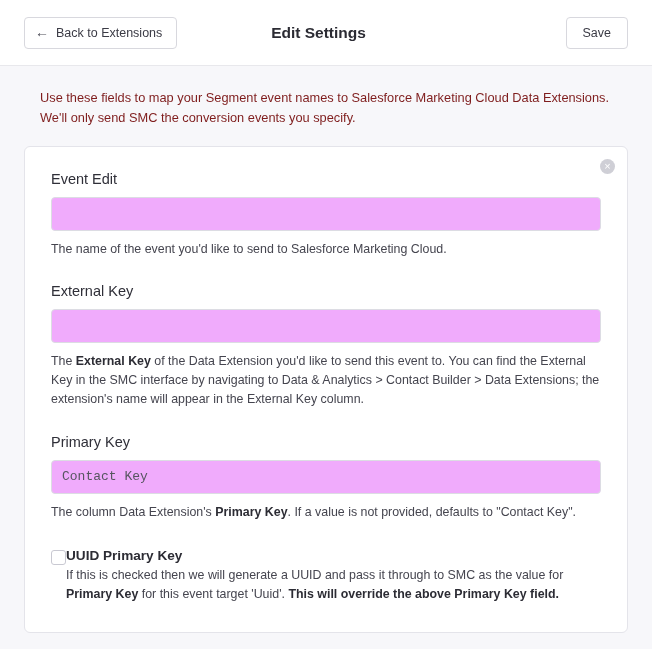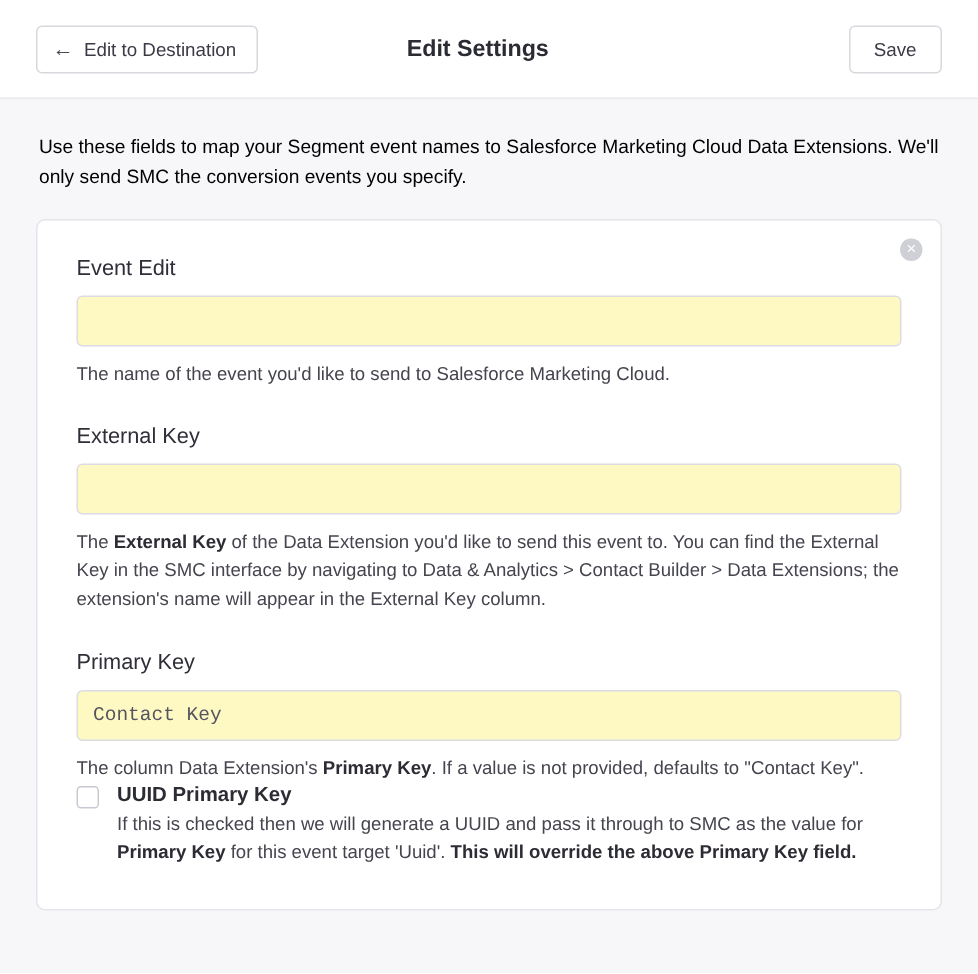--- a/index.html
+++ b/index.html
@@ -75,22 +75,22 @@
   
   .body-area {
     background: #f7f7fa;
     padding: 22px 24px 0 24px;
     height: calc(649px - 66px);
     overflow: hidden;
   }
   .intro {
     font-size: 12.8px;
     line-height: 1.55;
-    color: #000000;
-    margin: 0 0 18px 2px;
+    color: #7f1d1d;
+    margin: 0 0 18px 16px;
     max-width: 600px;
   }
 
   .card {
     position: relative;
     background: #ffffff;
     border: 1px solid #e4e4ea;
     border-radius: 6px;
     padding: 24px 26px 28px 26px;
   }
@@ -116,21 +116,21 @@
     margin: 0 0 10px 0;
   }
   .field-label.spaced { margin-top: 24px; }
 
   .text-input {
     display: block;
     width: 100%;
     height: 34px;
     border: 1px solid #dcdce3;
     border-radius: 4px;
-    background: #fef9c3;
+    background: #f0abfc;
     padding: 0 10px;
     font-size: 13px;
     color: #33333c;
     outline: none;
   }
   .text-input::placeholder { color: #9a9aa6; }
   .mono-input {
     font-family: "Liberation Mono", monospace;
     font-size: 13px;
     color: #55555f;
@@ -141,21 +141,21 @@
     line-height: 1.55;
     color: #45454f;
     margin: 9px 0 0 0;
   }
   .help b { font-weight: bold; color: #2c2c34; }
 
   
   .check-row {
     display: flex;
     align-items: flex-start;
-    gap: 12px;
+    margin-top: 26px;
   }
   .checkbox {
     flex: 0 0 auto;
     width: 15px;
     height: 15px;
     border: 1px solid #c9c9d2;
     border-radius: 3px;
     background: #ffffff;
     margin-top: 2px;
     cursor: pointer;
@@ -174,21 +174,21 @@
     margin: 0;
   }
   .check-desc b { font-weight: bold; color: #2c2c34; }
 </style>
 </head>
 <body>
 
 <div class="header">
   <button class="back-btn">
     <span class="arrow-icon">←</span>
-    <span>Edit to Destination</span>
+    <span>Back to Extensions</span>
   </button>
   <div class="page-title">Edit Settings</div>
   <button class="save-btn">Save</button>
 </div>
 
 <div class="body-area">
 
   <p class="intro">Use these fields to map your Segment event names to Salesforce Marketing Cloud Data Extensions. We'll only send SMC the conversion events you specify.</p>
 
   <div class="card">

